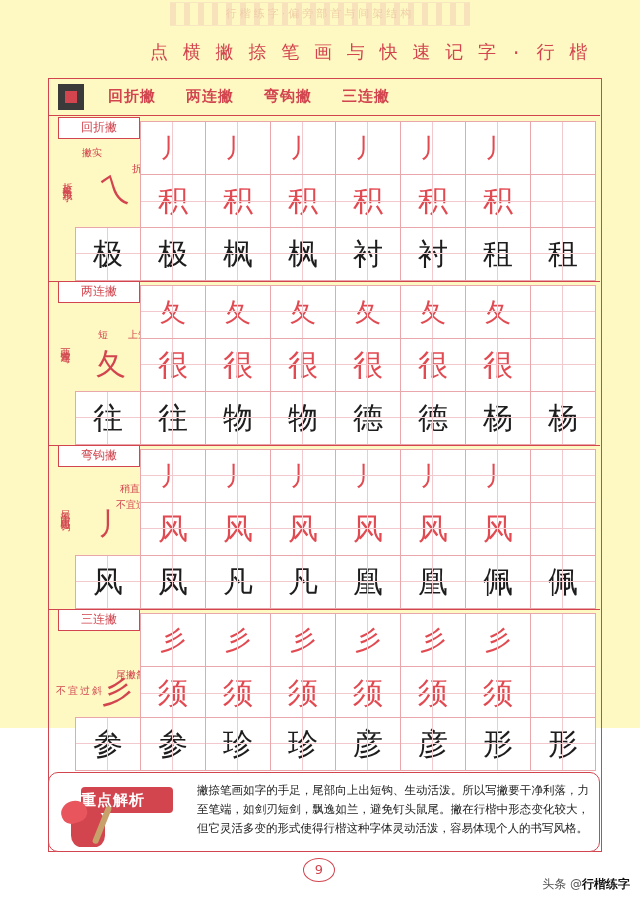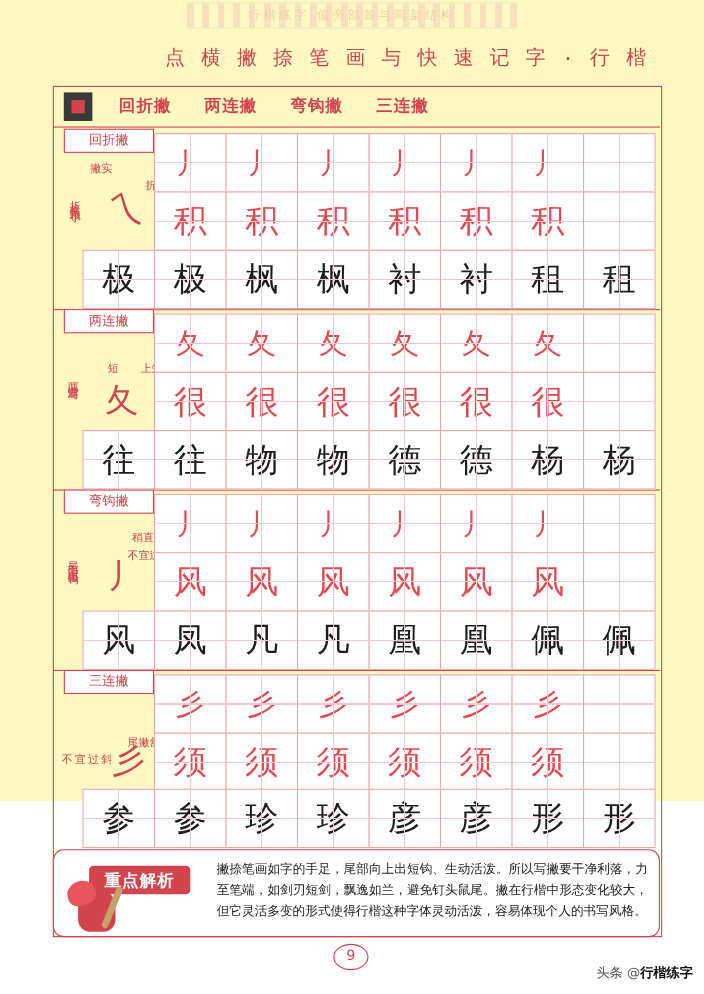--- a/index.html
+++ b/index.html
@@ -108,21 +108,21 @@
     position:absolute;left:48px;top:772px;width:552px;height:80px;
     border:1.5px solid #d2454f;border-radius:10px;box-sizing:border-box;
     background:#fff;
   }
   .analysis .mascot{
     position:absolute;left:-4px;top:2px;width:150px;height:76px;
   }
   .mascot .badge{
     position:absolute;left:36px;top:12px;width:92px;height:26px;
     background:#d2454f;color:#fff;font-size:15px;font-weight:bold;
-    border-radius:4px;text-align:center;line-height:26px;letter-spacing:1px;
+    border-radius:4px;line-height:26px;letter-spacing:1px;
   }
   .mascot .body{
     position:absolute;left:26px;top:34px;width:34px;height:38px;
     background:#d2454f;border-radius:40% 40% 30% 30%;
   }
   .mascot .head{
     position:absolute;left:16px;top:26px;width:26px;height:22px;
     background:#e8555d;border-radius:50% 50% 40% 40%;
     transform:rotate(-18deg);
   }

